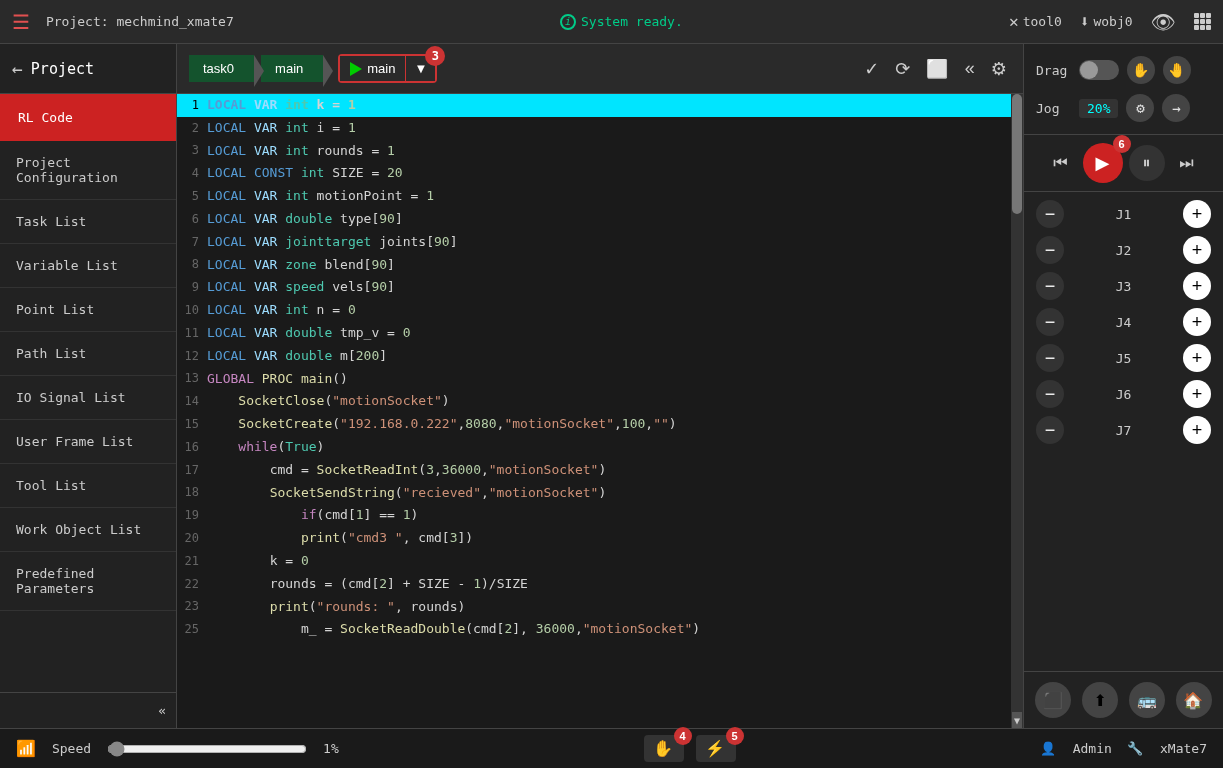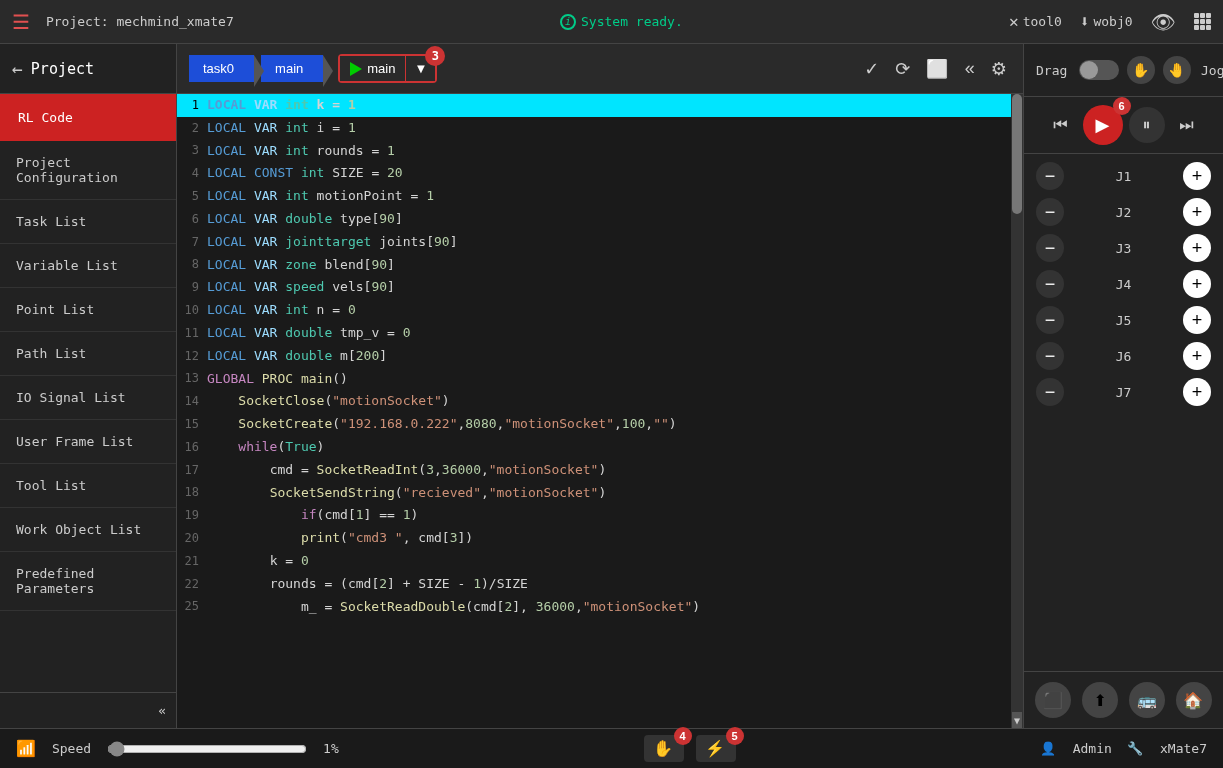--- a/index.html
+++ b/index.html
@@ -182,21 +182,21 @@
       width: 200px;
       background: #222;
       border-left: 1px solid #444;
       display: flex;
       flex-direction: column;
       flex-shrink: 0;
     }
     .right-top {
       padding: 12px;
       display: flex;
-      flex-direction: row;
+      flex-direction: column;
       gap: 10px;
       border-bottom: 1px solid #444;
     }
     .drag-jog-row {
       display: flex;
       align-items: center;
       gap: 8px;
     }
     .label-text { color: #ccc; font-size: 13px; width: 35px; }
     .toggle-switch {
@@ -403,21 +403,21 @@
     }
     .status-bar-right { display: flex; align-items: center; gap: 16px; color: #ccc; font-size: 13px; }
 
     
     .tab-arrow-container {
       display: flex;
       align-items: center;
     }
     .tab-arrow {
       position: relative;
-      background: #1d4ed8;
+      background: #14532d;
       color: #fff;
       padding: 6px 20px 6px 14px;
       font-size: 13px;
       cursor: pointer;
       border: none;
       margin-right: -1px;
     }
     .tab-arrow::after {
       content: '';
       position: absolute;
@@ -725,20 +725,26 @@
           </span>
         </div>
 
         <div class="code-line">
           <span class="line-num">22</span>
           <span class="line-content">
             &nbsp;&nbsp;&nbsp;&nbsp;&nbsp;&nbsp;&nbsp;&nbsp;<span class="normal">rounds</span> <span class="op">=</span> <span class="normal">(cmd[</span><span class="num-val">2</span><span class="normal">]</span> <span class="op">+</span> <span class="normal">SIZE</span> <span class="op">-</span> <span class="num-val">1</span><span class="normal">)/SIZE</span>
           </span>
         </div>
 
+        <div class="code-line">
+          <span class="line-num">23</span>
+          <span class="line-content">
+            &nbsp;&nbsp;&nbsp;&nbsp;&nbsp;&nbsp;&nbsp;&nbsp;<span class="kw-print">print</span><span class="normal">(</span><span class="str-val">"rounds: "</span><span class="normal">, rounds)</span>
+          </span>
+        </div>
 
 
         <div class="code-line">
           <span class="line-num">25</span>
           <span class="line-content">
             &nbsp;&nbsp;&nbsp;&nbsp;&nbsp;&nbsp;&nbsp;&nbsp;&nbsp;&nbsp;&nbsp;&nbsp;<span class="normal">m_ </span><span class="op">=</span> <span class="fn-name">SocketReadDouble</span><span class="normal">(cmd[</span><span class="num-val">2</span><span class="normal">], </span><span class="num-val">36000</span><span class="normal">,</span><span class="str-val">"motionSocket"</span><span class="normal">)</span>
           </span>
         </div>
       </div>
 

